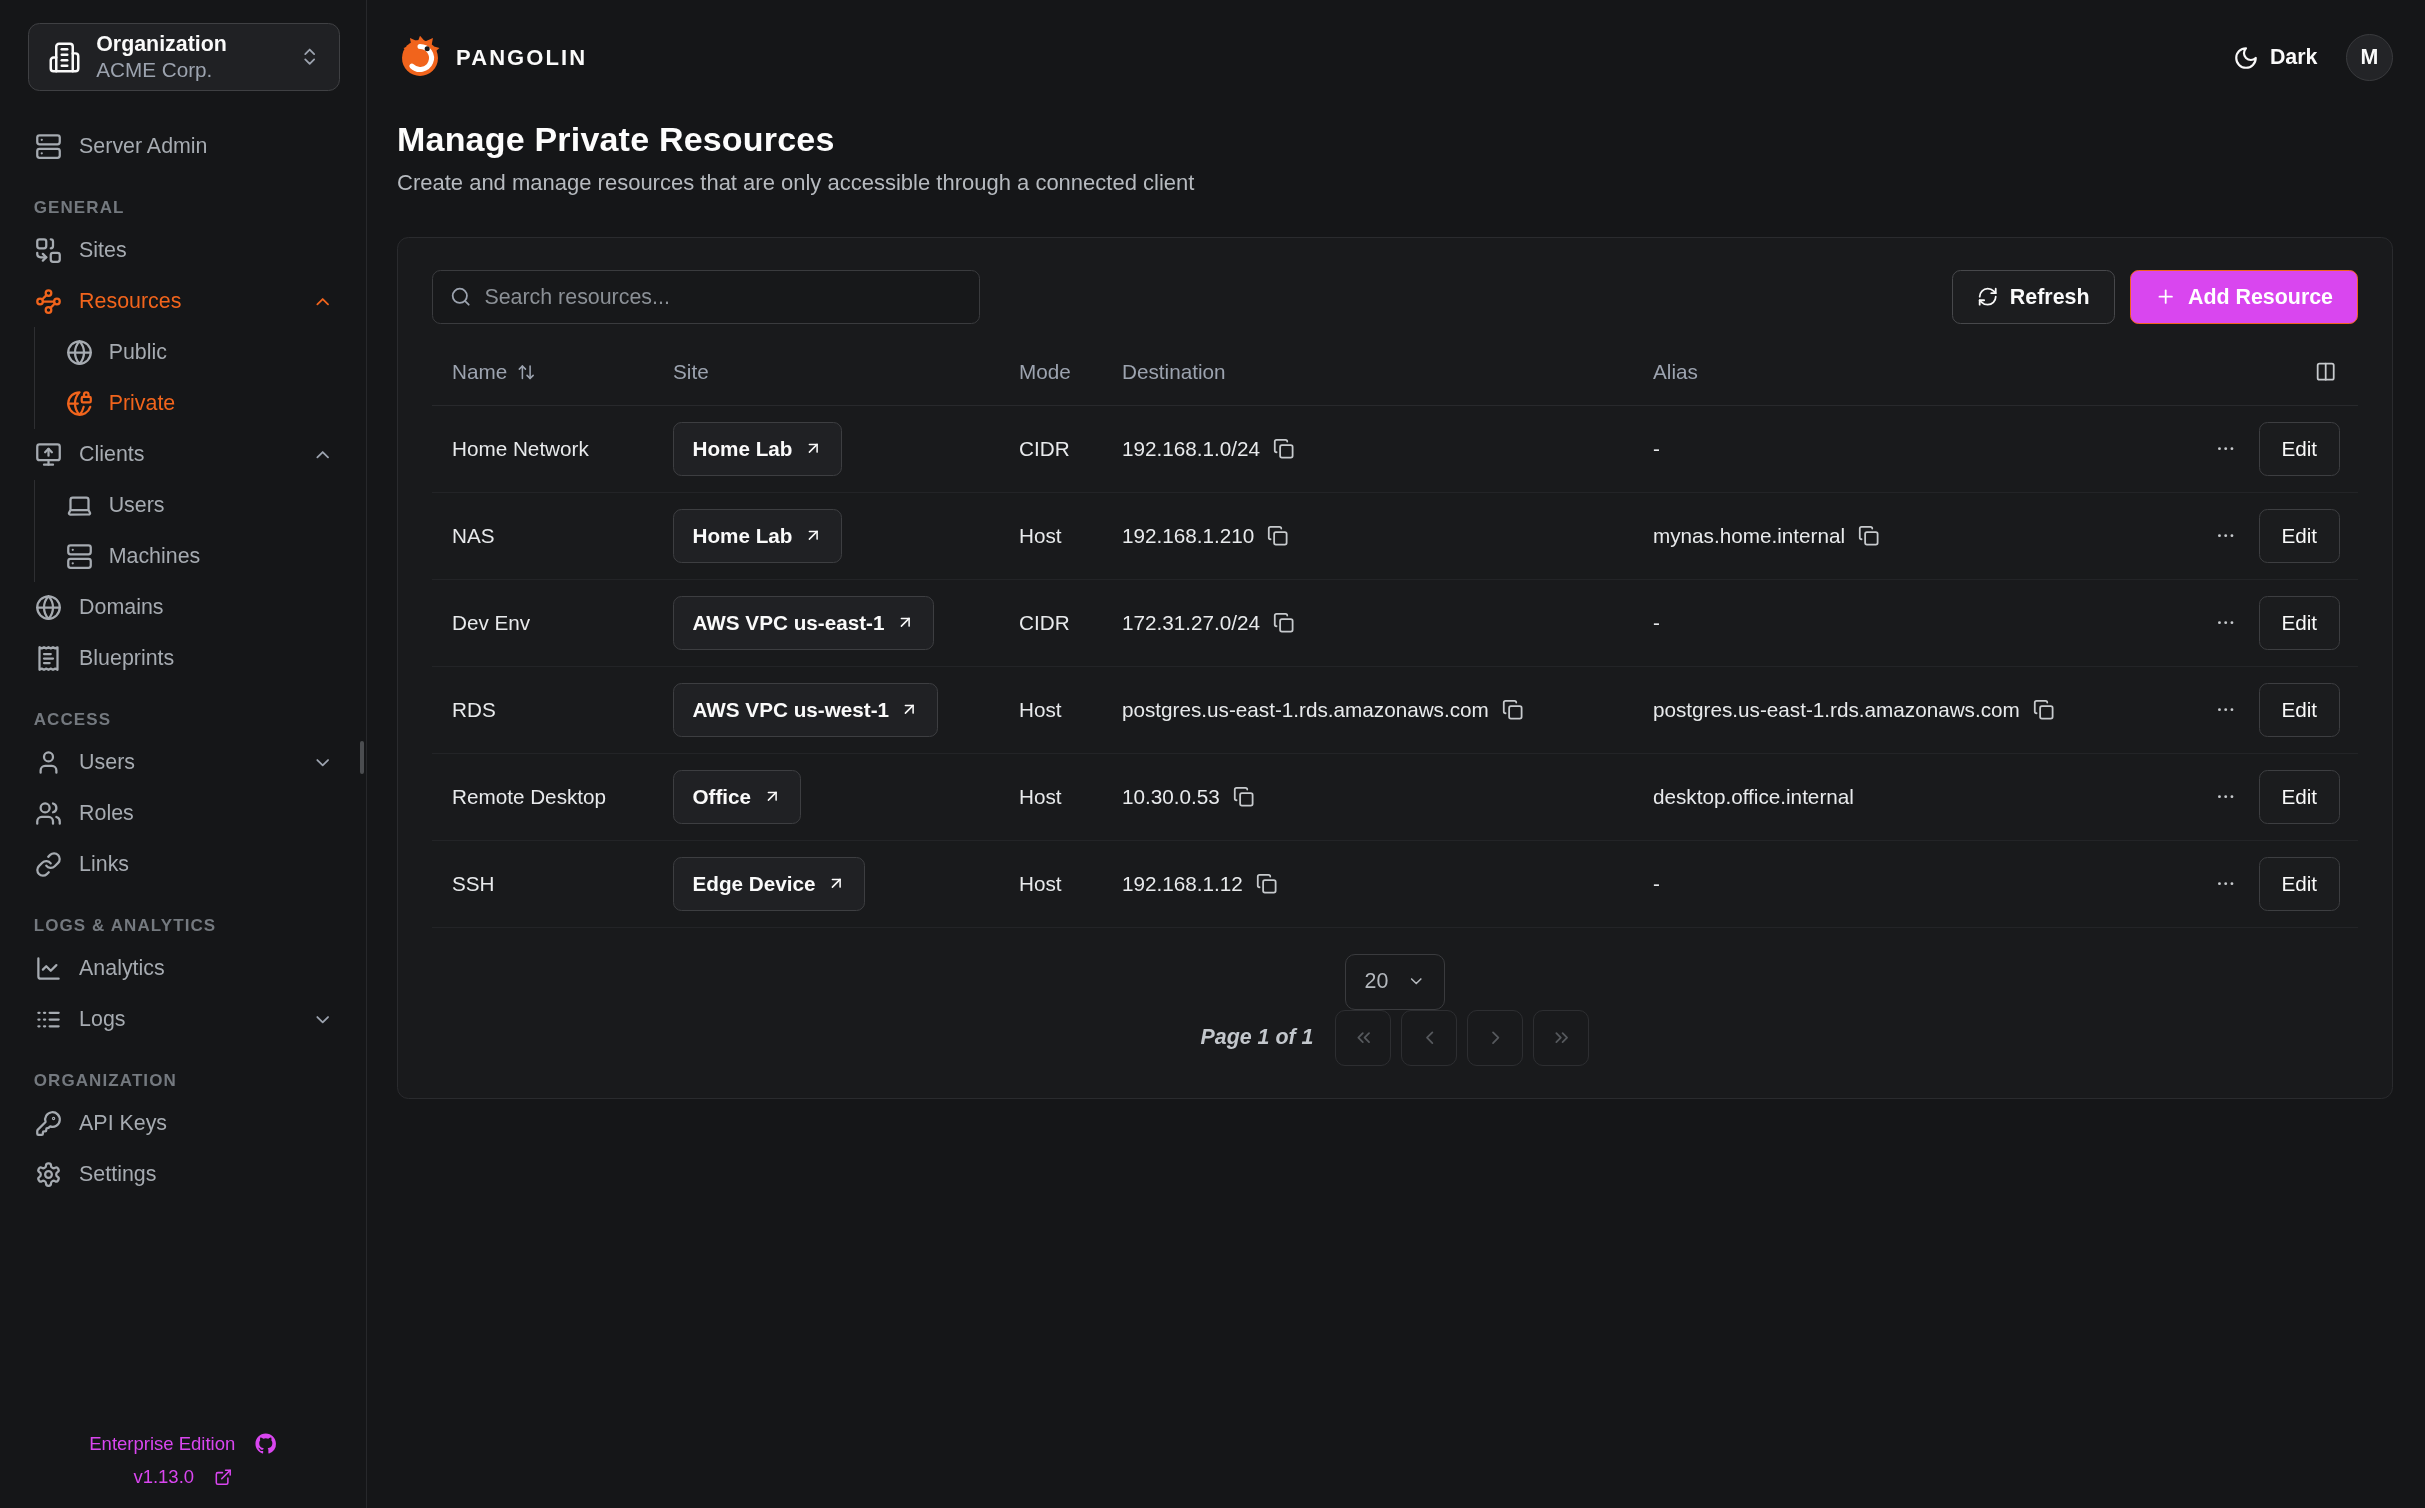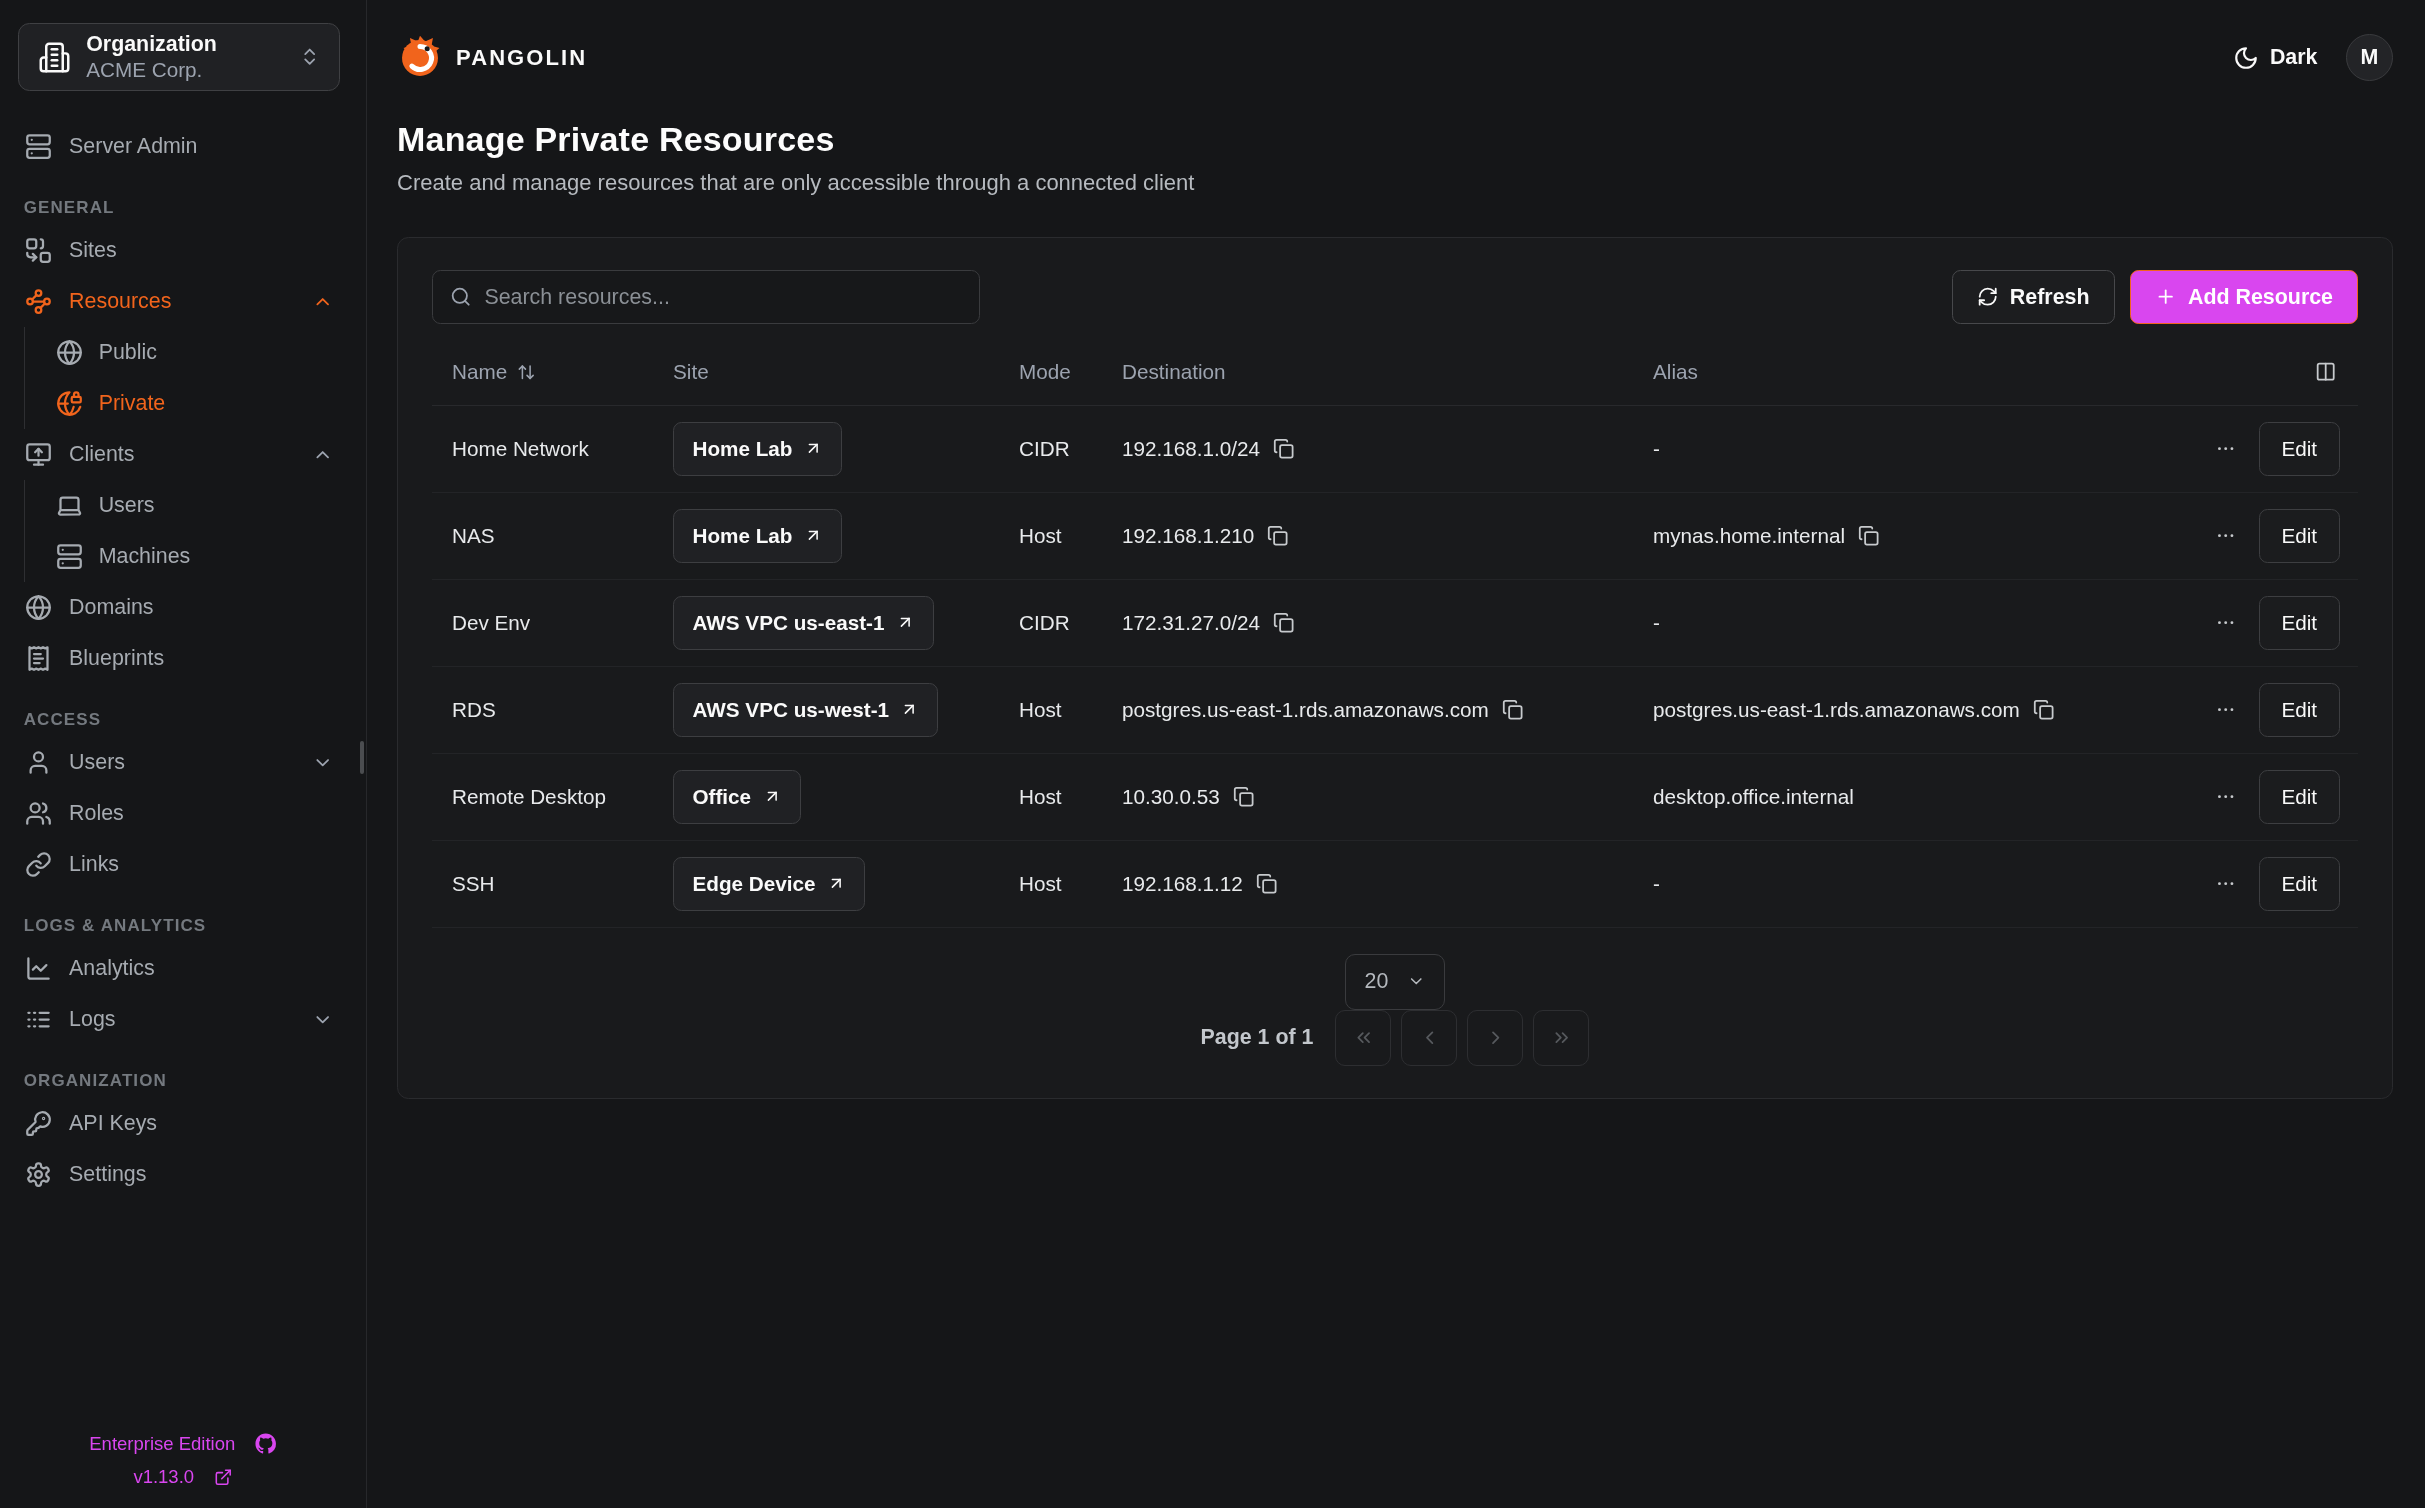--- a/index.html
+++ b/index.html
@@ -1,20 +1,20 @@
 <!DOCTYPE html>
 <html style="font-size:11.4px"><head>
 <meta charset="utf-8">
 <style>
   * { margin:0; padding:0; box-sizing:border-box; }
   html,body { width:2426px; height:1508px; background:#151618; font-family:"Liberation Sans", sans-serif; color:#ecedef; overflow:hidden; }
   .app { display:flex; width:100%; height:100%; }
 
   
-  .sidebar { position:relative; width:367px; min-width:367px; height:100%; border-right:0.7px solid #27282b; padding:23px 26px 0 18px; }
+  .sidebar { position:relative; width:367px; min-width:367px; height:100%; border-right:0.7px solid #27282b; padding:23px 26px 0 28px; }
   .org-btn { width:100%; height:68px; display:flex; align-items:center; gap:15.7px; padding:0 18.5px; background:#202124; border:0.7px solid #3f4043; border-radius:11.4px; cursor:pointer; color:#ecedef; text-align:left; }
   .org-txt { display:flex; flex-direction:column; gap:4.3px; flex:1; }
   .org-label { font-size:21.4px; font-weight:bold; color:#fafafa; line-height:1; }
   .org-value { font-size:20.7px; color:#9ca3af; line-height:1; }
 
   nav { margin-top:30px; display:flex; flex-direction:column; }
   .sec { font-size:17px; font-weight:bold; letter-spacing:1.1px; color:#74797f; margin:26px 5.7px 7.1px 5.7px; }
   .nav-item { display:flex; align-items:center; gap:17px; height:51px; padding:0 7.1px; font-size:21.4px; color:#a6abb1; text-decoration:none; border-radius:7.1px; cursor:pointer; }
   .nav-item .lbl { flex:1; }
   .nav-item.active { color:#f1641c; }
@@ -65,21 +65,21 @@
   .cell { display:flex; align-items:center; gap:13px; min-width:0; }
   .chip { display:inline-flex; align-items:center; gap:11.4px; height:54px; padding:0 18.5px; background:#202124; border:0.7px solid #3d3e41; border-radius:8.5px; color:#fafafa; font-size:20.7px; font-weight:bold; font-family:inherit; cursor:pointer; white-space:nowrap; }
   .copy-btn { background:none; border:none; color:#c7cacd; cursor:pointer; display:inline-flex; padding:0; }
   .row-actions { display:flex; align-items:center; gap:18.5px; justify-content:flex-end; }
   .dots-btn { background:none; border:none; color:#c7cacd; cursor:pointer; display:inline-flex; padding:4.3px; }
   .edit-btn { height:54px; padding:0 21.4px; background:#1b1c1e; border:0.7px solid #3d3e41; border-radius:8.5px; color:#fafafa; font-size:20.7px; font-family:inherit; cursor:pointer; }
   .cols-btn { background:none; border:none; color:#c7cacd; cursor:pointer; display:inline-flex; justify-self:end; padding:2.8px; }
 
   .tfoot { margin-top:26px; display:flex; align-items:center; justify-content:space-between;flex-direction:column; }
   .pagesize { display:flex; align-items:center; gap:18.5px; height:56px; padding:0 18.5px; background:transparent; border:0.7px solid #3a3b3e; border-radius:10px; color:#b4b8bd; font-size:21.4px; font-family:inherit; cursor:pointer; }
-  .pager { display:flex; align-items:center; gap:22px; }
+  .pager { display:flex; align-items:center; gap:22px;font-style:italic; }
   .pager-status { font-size:21.4px; font-weight:bold; color:#c3c7cc; }
   .pager-btns { display:flex; gap:10px; }
   .pg-btn { width:56px; height:56px; display:flex; align-items:center; justify-content:center; background:transparent; border:0.7px solid #2d2e31; border-radius:10px; color:#56595d; cursor:default; }
 </style>
 </head>
 <body>
 
 <div class="app">
 
   <aside class="sidebar">

